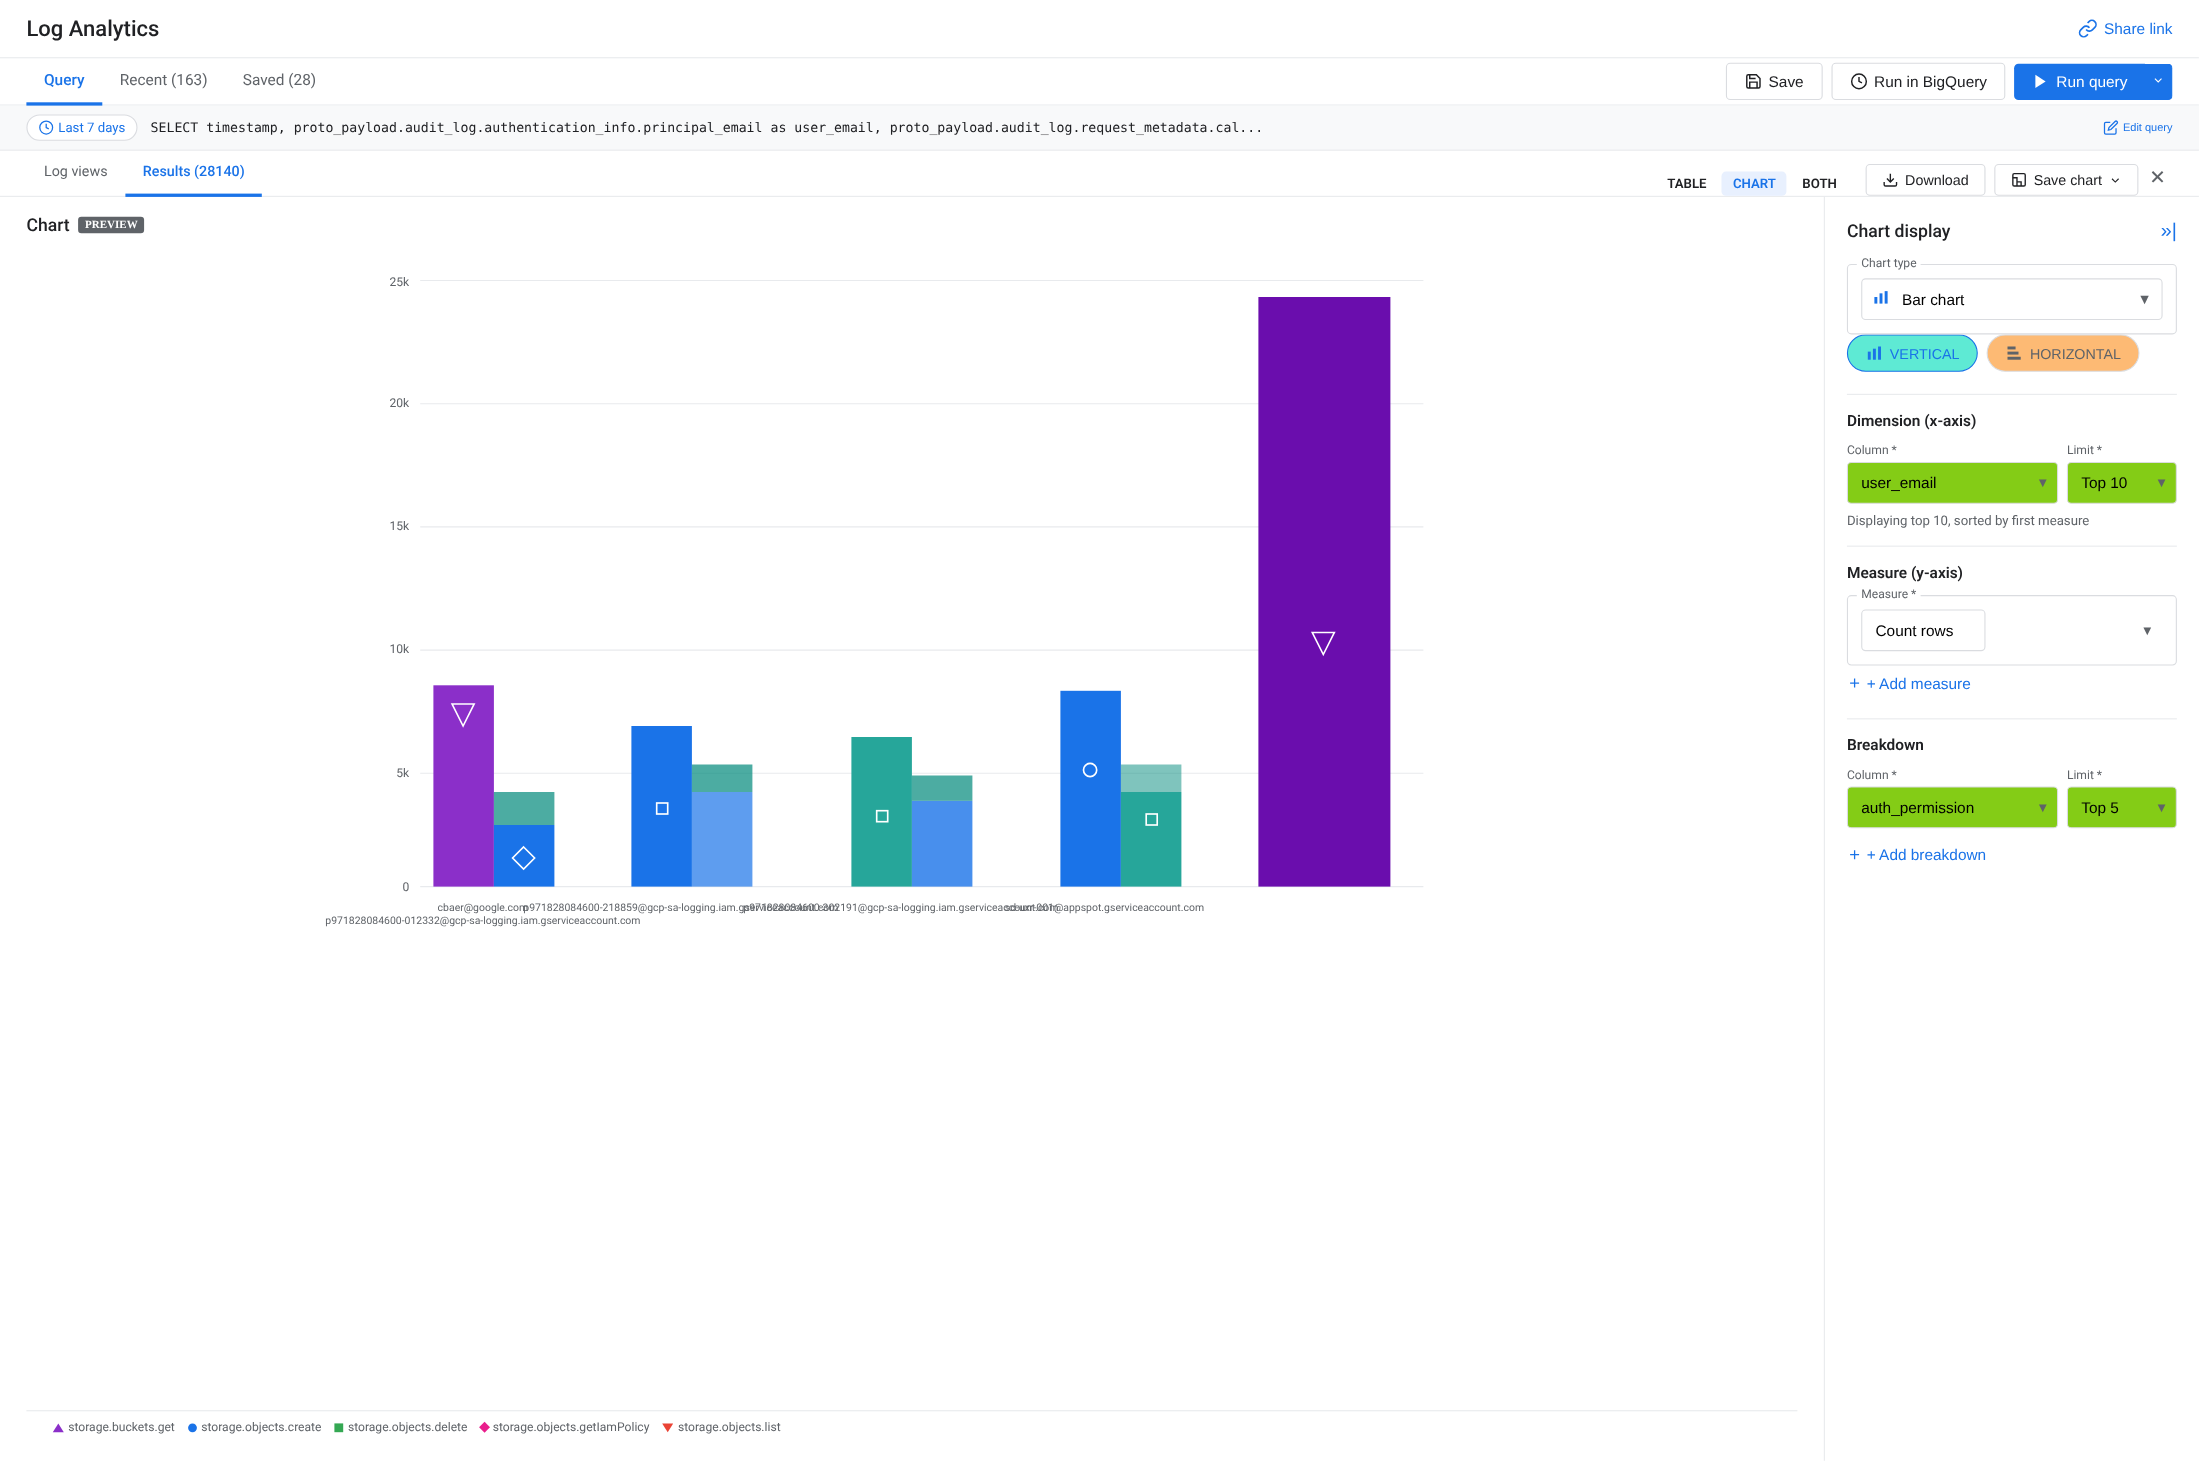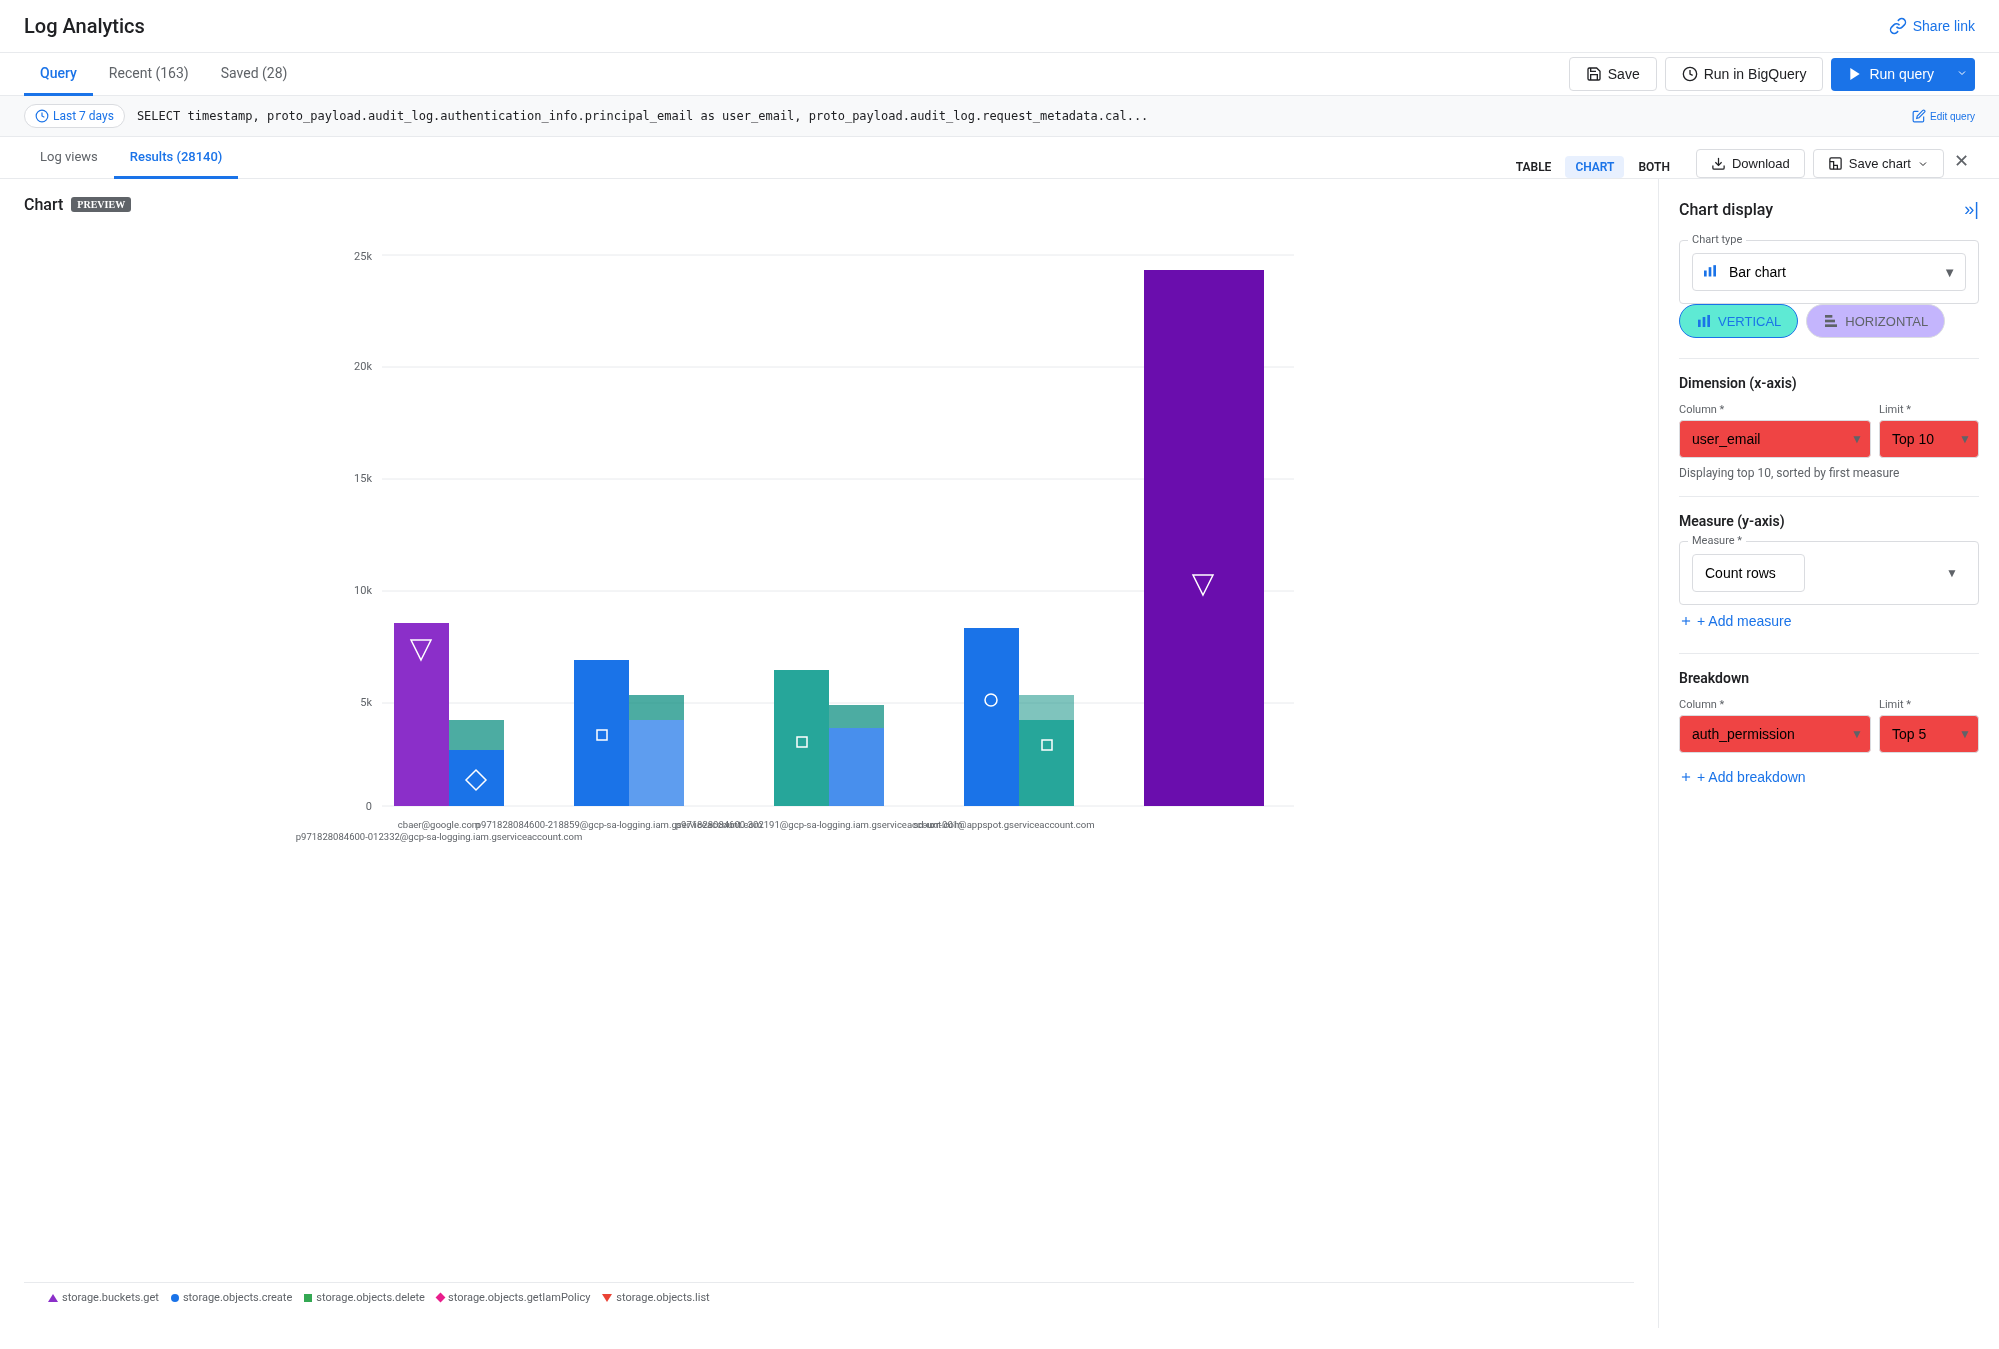--- a/index.html
+++ b/index.html
@@ -53,32 +53,32 @@
     .panel-title { font-size: 16px; font-weight: 500; }
     .panel-collapse-btn { color: #1a73e8; cursor: pointer; font-size: 18px; background: none; border: none; }
     .select-wrapper { position: relative; margin-bottom: 16px; }
     .select-field { width: 100%; padding: 10px 32px 10px 12px; border: 1px solid #dadce0; border-radius: 4px; appearance: none; font-size: 14px; background: #fff; cursor: pointer; display: flex; align-items: center; gap: 8px; }
     select.select-field { width: 100%; padding: 10px 32px 10px 36px; border: 1px solid #dadce0; border-radius: 4px; appearance: none; font-size: 14px; background: #fff; cursor: pointer; }
     .select-icon { position: absolute; left: 10px; top: 50%; transform: translateY(-50%); color: #1a73e8; }
     .select-chevron { position: absolute; right: 10px; top: 50%; transform: translateY(-50%); color: #5f6368; pointer-events: none; }
 
     
     .orientation-btns { display: flex; gap: 8px; margin-bottom: 20px; }
-    .orient-btn { display: flex; align-items: center; gap: 6px; padding: 8px 16px; border: 1px solid #dadce0; border-radius: 20px; cursor: pointer; font-size: 13px; font-weight: 500; background: #c4b5fd; color: #5f6368; }
+    .orient-btn { display: flex; align-items: center; gap: 6px; padding: 8px 16px; border: 1px solid #dadce0; border-radius: 20px; cursor: pointer; font-size: 13px; font-weight: 500; background: #fdba74; color: #5f6368; }
     .orient-btn.active { background: #5eead4; color: #1a73e8; border-color: #1a73e8; }
 
     
     .section-title { font-size: 14px; font-weight: 600; color: #202124; margin-bottom: 12px; margin-top: 4px; }
 
     
     .two-col { display: flex; gap: 8px; margin-bottom: 8px; }
     .input-group { display: flex; flex-direction: column; flex: 1; }
     .input-group.small { max-width: 100px; }
     .input-label { font-size: 11px; color: #5f6368; margin-bottom: 4px; }
-    .input-field { padding: 10px 28px 10px 12px; border: 1px solid #dadce0; border-radius: 4px; font-size: 14px; background: #ef4444; width: 100%; position: relative; }
+    .input-field { padding: 10px 28px 10px 12px; border: 1px solid #dadce0; border-radius: 4px; font-size: 14px; background: #84cc16; width: 100%; position: relative; }
     .input-with-chevron { position: relative; }
     .input-with-chevron input { width: 100%; padding: 10px 28px 10px 12px; border: 1px solid #dadce0; border-radius: 4px; font-size: 14px; }
     .input-chevron { position: absolute; right: 8px; top: 50%; transform: translateY(-50%); color: #5f6368; pointer-events: none; font-size: 12px; }
 
     
     .info-text { font-size: 12px; color: #5f6368; }
     .measure-select { flex: 1; padding: 10px 28px 10px 12px; border: 1px solid #dadce0; border-radius: 4px; font-size: 14px; background: #fff; appearance: none; cursor: pointer; }
 
     
     .add-btn { display: flex; align-items: center; gap: 4px; color: #1a73e8; font-size: 14px; cursor: pointer; background: none; border: none; padding: 8px 0; }

